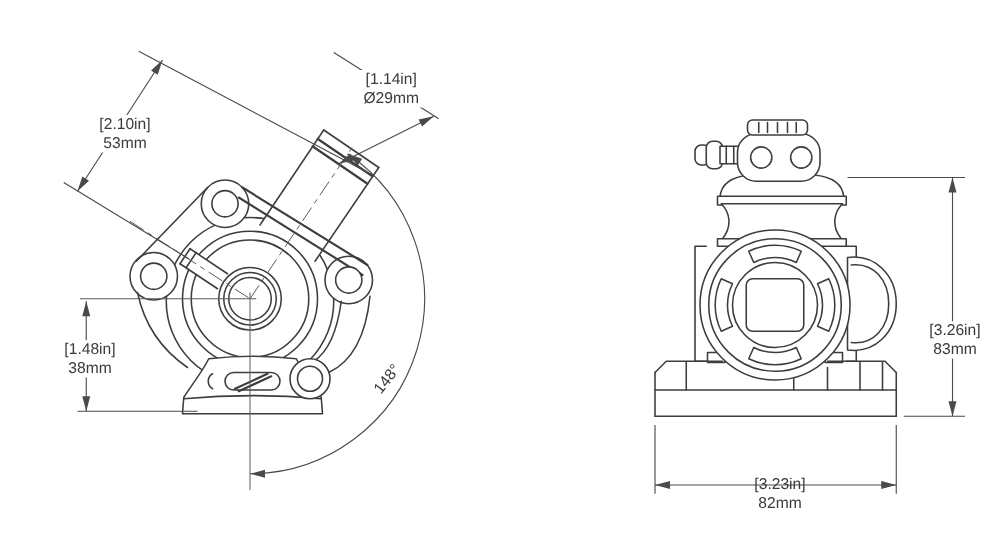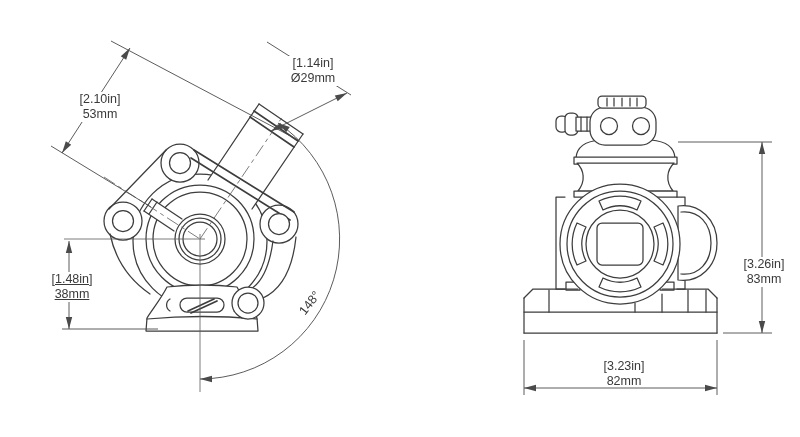--- a/index.html
+++ b/index.html
@@ -185,32 +185,32 @@
 <div class="dim-label" style="left:70px;top:92px;width:58px;">
   <div>[2.10in]</div>
   <div>53mm</div>
 </div>
 
 <div class="dim-label" style="left:281px;top:56px;width:62px;">
   <div>[1.14in]</div>
   <div>Ø29mm</div>
 </div>
 
-<div class="dim-label" style="left:45px;top:272px;width:52px;text-decoration:underline;">
+<div class="dim-label" style="left:45px;top:272px;width:52px;">
   <div>[1.48in]</div>
   <div>38mm</div>
 </div>
 
 <div class="dim-label nobg rot" style="left:290px;top:296px;width:38px;">
   <div>148°</div>
 </div>
 
 <div class="dim-label" style="left:737px;top:230px;width:52px;margin-top:27px;">
   <div>[3.26in]</div>
   <div>83mm</div>
 </div>
 
-<div class="dim-label nobg" style="left:592px;top:359px;width:62px;">
+<div class="dim-label nobg" style="left:592px;top:380px;width:62px;">
   <div>[3.23in]</div>
   <div>82mm</div>
 </div>
 
 </div>
 
 </body></html>

